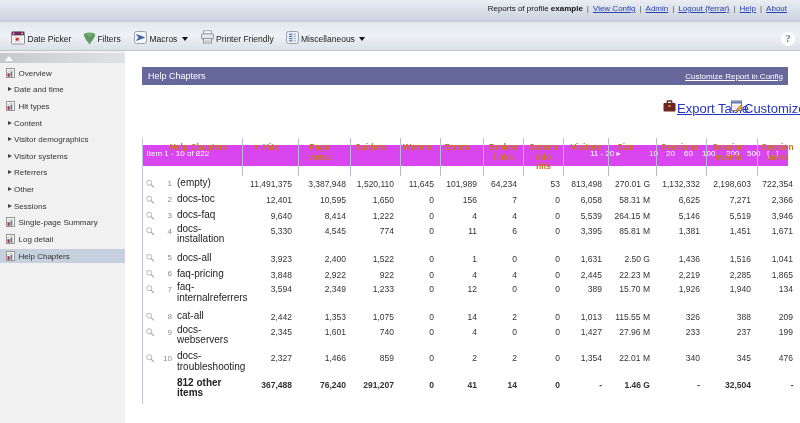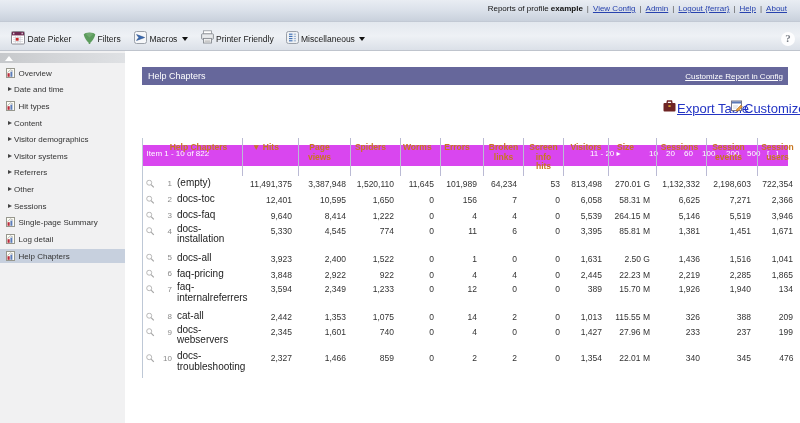--- a/index.html
+++ b/index.html
@@ -500,14 +500,31 @@
         <td>0</td>
         <td>2</td>
         <td>2</td>
         <td>0</td>
         <td>1,354</td>
         <td>22.01&nbsp;M</td>
         <td>340</td>
         <td>345</td>
         <td>476</td>
       </tr>
+      <tr class="other h2">
+        <td class="name">
+          <div class="rname">812 other<br>items</div>
+        </td>
+        <td>367,488</td>
+        <td>76,240</td>
+        <td>291,207</td>
+        <td>0</td>
+        <td>41</td>
+        <td>14</td>
+        <td>0</td>
+        <td>-</td>
+        <td>1.46&nbsp;G</td>
+        <td>-</td>
+        <td>32,504</td>
+        <td>-</td>
+      </tr>
     </tbody>
   </table>
 
 </body></html>

